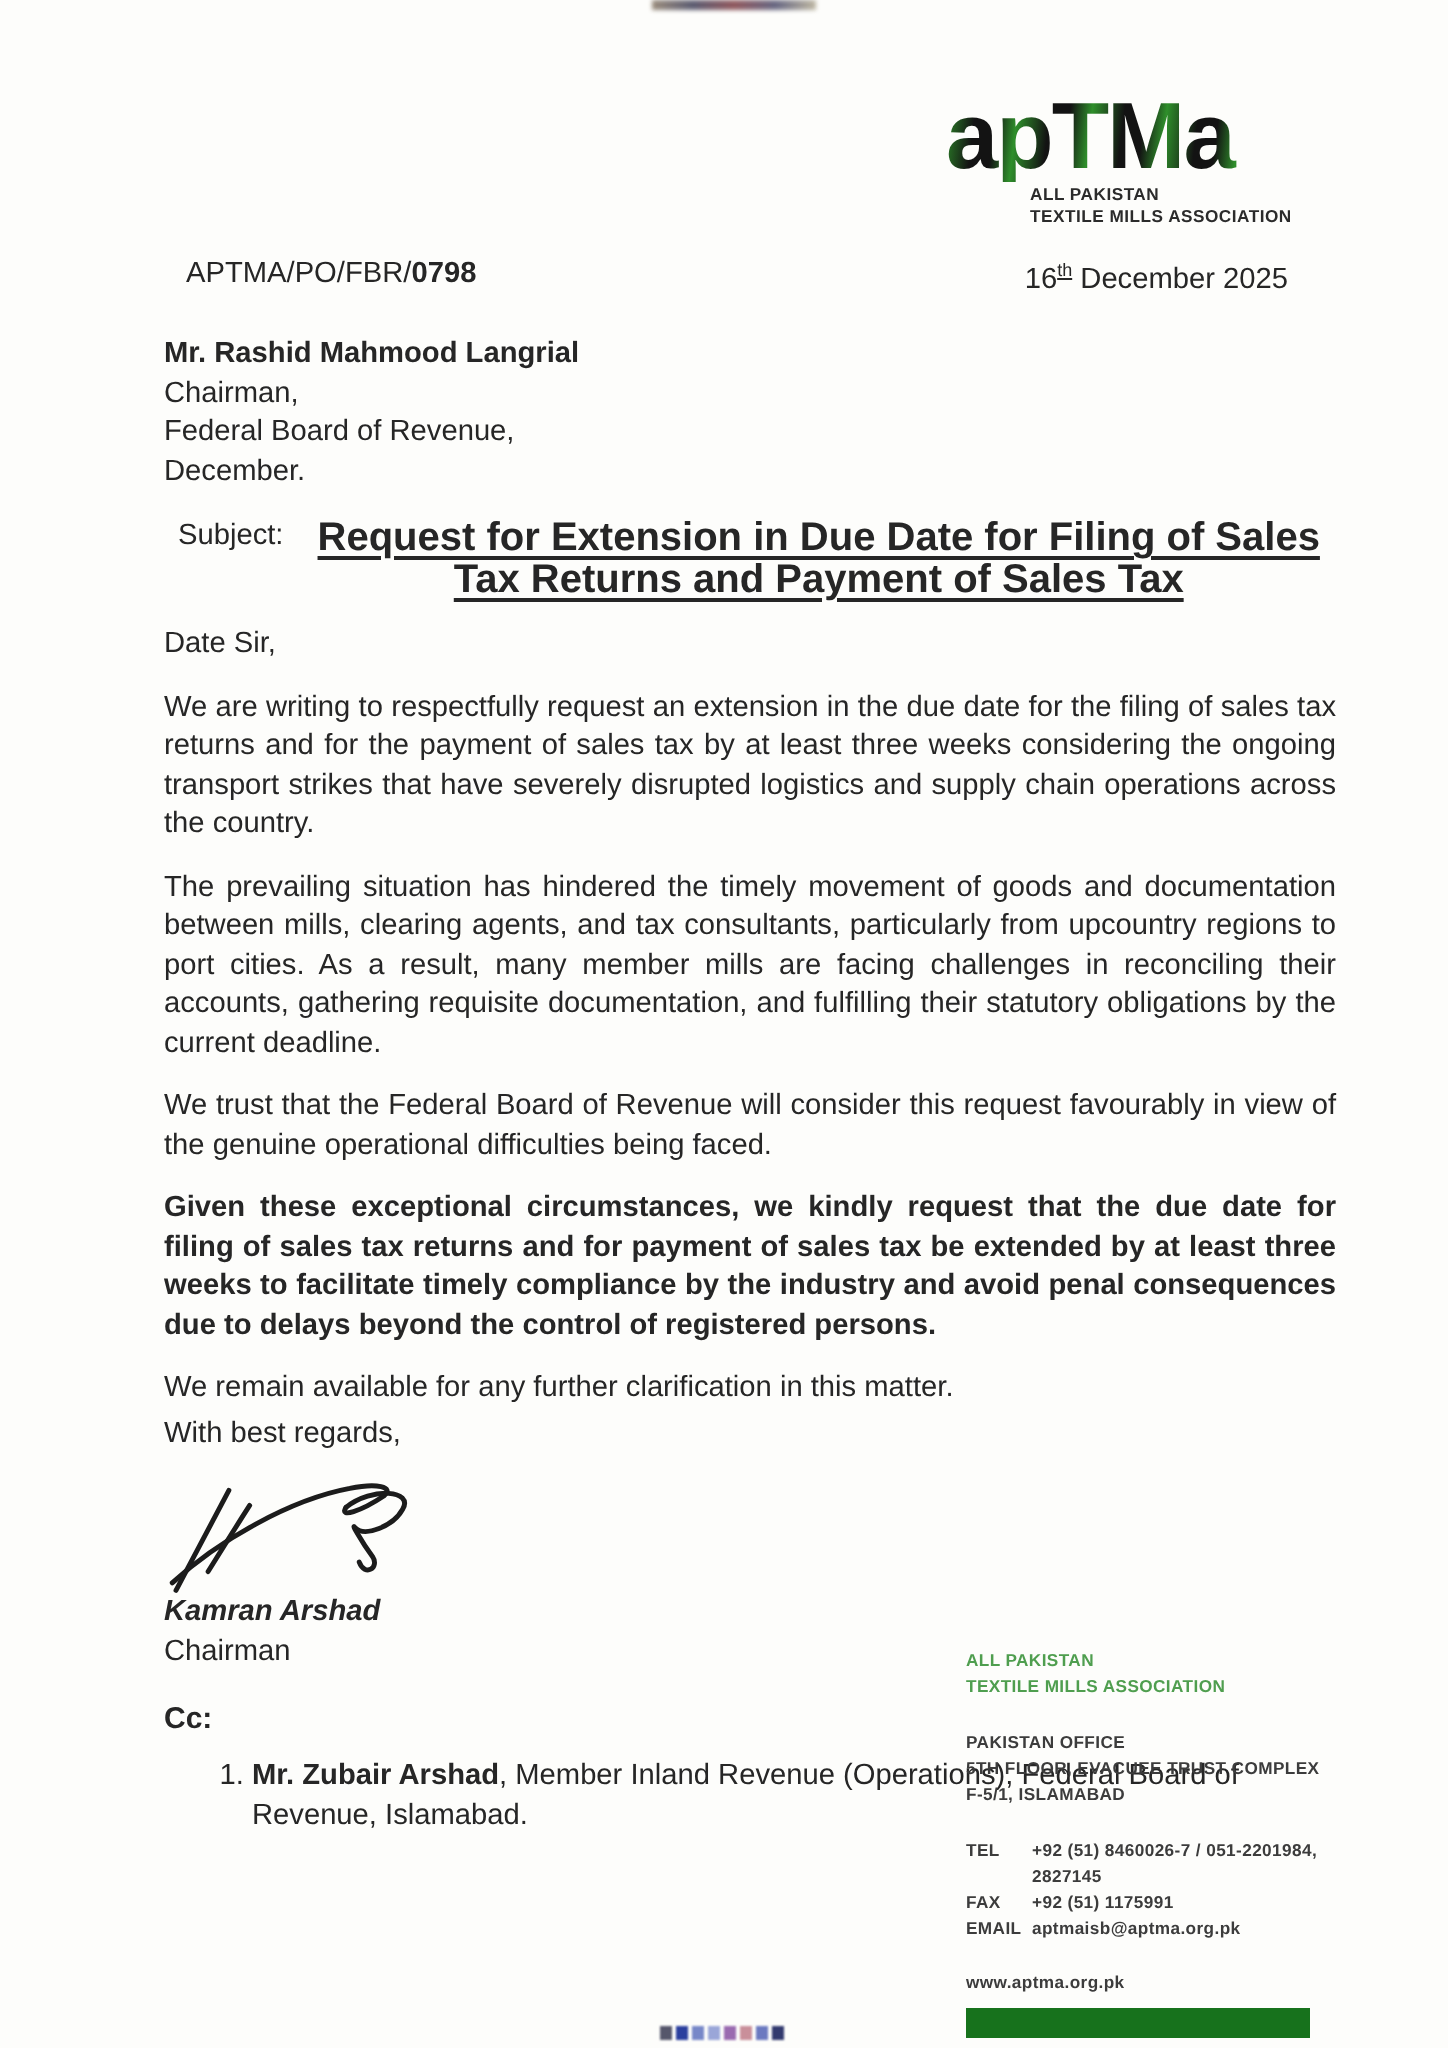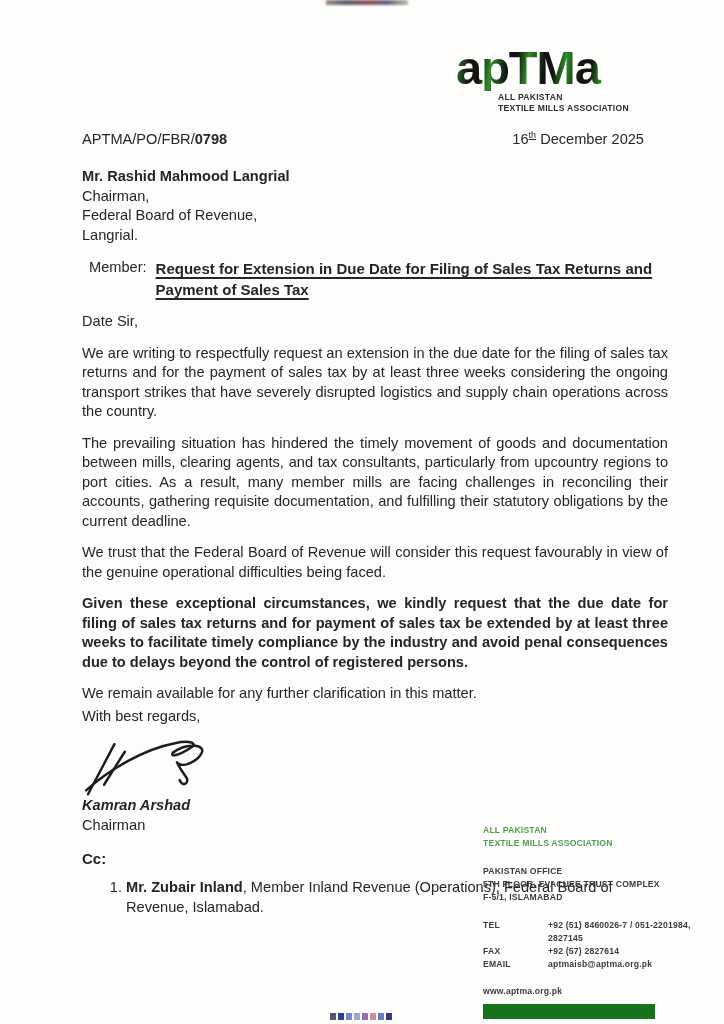--- a/index.html
+++ b/index.html
@@ -17,45 +17,45 @@
     background:linear-gradient(90deg,#8a7a68,#41415a,#7e3d44,#4e4e6e,#b4ac94);
     filter:blur(1px);opacity:.85;
   }
   .artifact-bottom{
     position:absolute;left:330px;top:1013px;height:7px;display:flex;gap:2px;
     filter:blur(.4px);
   }
   .artifact-bottom span{display:block;width:6px;height:7px;}
 
   
-  .logo{position:absolute;top:44px;left:456px;width:186px;}
+  .logo{position:absolute;top:44px;left:473px;width:186px;}
   .logo-word{
     font-size:47px;font-weight:bold;letter-spacing:-1px;line-height:1;
     color:#161616;
     background:repeating-linear-gradient(97deg,#2f8f2b 0px,#131313 16px,#131313 26px,#2f8f2b 37px);
     -webkit-background-clip:text;background-clip:text;
     -webkit-text-fill-color:transparent;
   }
   .logo-sub{margin-left:42px;margin-top:1px;font-size:8.6px;font-weight:bold;
     color:#2b2b2b;letter-spacing:.25px;line-height:11px;}
 
   
   .content{padding:126px 56px 0 82px;font-size:14.6px;line-height:19.5px;}
-  .ref-row{display:flex;justify-content:space-between;align-items:flex-end;}
+  .ref-row{display:flex;justify-content:space-between;align-items:center;margin-left:11px;}
   .ref-num{font-weight:bold;}
   .letter-date{margin-right:24px;white-space:nowrap;}
   .letter-date sup{font-size:9px;text-decoration:underline;}
 
   .recipient{margin-top:18px;}
   .recipient-name{font-weight:bold;}
 
   .subject{margin-top:13px;display:flex;margin-left:7px;}
   .subject-label{flex:none;margin-right:9px;}
   .subject-text{
-    flex:1;font-weight:bold;font-size:15px;line-height:21px;
+    flex:1;text-align:center;font-weight:bold;font-size:20px;line-height:21px;
     text-decoration:underline;text-decoration-thickness:1.6px;text-underline-offset:3px;
   }
   .salutation{margin-top:12px;}
   p.body-par{margin:12px 0 0 0;text-align:justify;}
   p.body-par.bold{font-weight:bold;}
   .closing{margin-top:3px;}
 
   .signature{margin:4px 0 0 -6px;height:66px;}
   .signature svg{display:block;}
   .sig-stroke{fill:none;stroke:#1c1c1c;stroke-width:2.6;stroke-linecap:round;}
@@ -69,21 +69,21 @@
   .cc-name{font-weight:bold;}
 
   
   .footer{
     position:absolute;left:483px;top:824px;width:210px;
     font-size:8.6px;line-height:13px;letter-spacing:.2px;color:#3c3c3c;
   }
   .footer .org{color:#4f9e4f;font-weight:bold;line-height:13px;}
   .footer .office{margin-top:15px;font-weight:600;}
   .footer .contacts{margin-top:15px;}
-  .contact-row{display:flex;gap:32px;}
+  .contact-row{display:flex;}
   .contact-label{width:33px;flex:none;font-weight:600;}
   .contact-value{font-weight:600;}
   .website{margin-top:14px;font-weight:600;}
   .green-bar{position:absolute;left:483px;top:1004px;width:172px;height:15px;background:#17721c;}
 </style>
 </head>
 <body>
 
 <div class="page">
 
@@ -101,25 +101,25 @@
 
     <div class="ref-row">
       <div><span>APTMA/PO/FBR/</span><span class="ref-num">0798</span></div>
       <div class="letter-date"><span>16</span><sup>th</sup><span> December 2025</span></div>
     </div>
 
     <div class="recipient">
       <div class="recipient-name">Mr. Rashid Mahmood Langrial</div>
       <div>Chairman,</div>
       <div>Federal Board of Revenue,</div>
-      <div>Langrial.</div>
+      <div>December.</div>
     </div>
 
     <div class="subject">
-      <span class="subject-label">Member:</span>
+      <span class="subject-label">Subject:</span>
       <span class="subject-text">Request for Extension in Due Date for Filing of Sales Tax Returns and Payment of Sales Tax</span>
     </div>
 
     <div class="salutation">Date Sir,</div>
 
     <p class="body-par">We are writing to respectfully request an extension in the due date for the filing of sales tax returns and for the payment of sales tax by at least three weeks considering the ongoing transport strikes that have severely disrupted logistics and supply chain operations across the country.</p>
     <p class="body-par">The prevailing situation has hindered the timely movement of goods and documentation between mills, clearing agents, and tax consultants, particularly from upcountry regions to port cities. As a result, many member mills are facing challenges in reconciling their accounts, gathering requisite documentation, and fulfilling their statutory obligations by the current deadline.</p>
     <p class="body-par">We trust that the Federal Board of Revenue will consider this request favourably in view of the genuine operational difficulties being faced.</p>
     <p class="body-par bold">Given these exceptional circumstances, we kindly request that the due date for filing of sales tax returns and for payment of sales tax be extended by at least three weeks to facilitate timely compliance by the industry and avoid penal consequences due to delays beyond the control of registered persons.</p>
     <p class="body-par">We remain available for any further clarification in this matter.</p>
@@ -134,21 +134,21 @@
         <path class="sig-stroke" d="M47,23 C38,37 30,50 25,58"></path>
       </svg>
     </div>
 
     <div class="signatory-name">Kamran Arshad</div>
     <div class="signatory-title">Chairman</div>
 
     <div class="cc-block">
       <div class="cc-label">Cc:</div>
       <ol class="cc-list">
-        <li><span class="cc-name">Mr. Zubair Inland</span><span>, Member Inland Revenue (Operations), Federal Board of Revenue, Islamabad.</span></li>
+        <li><span class="cc-name">Mr. Zubair Arshad</span><span>, Member Inland Revenue (Operations), Federal Board of Revenue, Islamabad.</span></li>
       </ol>
     </div>
 
   </div>
 
   <div class="footer">
     <div class="org">
       <div>ALL PAKISTAN</div>
       <div>TEXTILE MILLS ASSOCIATION</div>
     </div>
@@ -157,21 +157,21 @@
       <div>5TH FLOOR, EVACUEE TRUST COMPLEX</div>
       <div>F-5/1, ISLAMABAD</div>
     </div>
     <div class="contacts">
       <div class="contact-row">
         <span class="contact-label">TEL</span>
         <span class="contact-value">+92 (51) 8460026-7 / 051-2201984, 2827145</span>
       </div>
       <div class="contact-row">
         <span class="contact-label">FAX</span>
-        <span class="contact-value">+92 (57) 2827614</span>
+        <span class="contact-value">+92 (51) 1175991</span>
       </div>
       <div class="contact-row">
         <span class="contact-label">EMAIL</span>
         <span class="contact-value">aptmaisb@aptma.org.pk</span>
       </div>
     </div>
     <div class="website">www.aptma.org.pk</div>
   </div>
 
   <div class="green-bar"></div>

